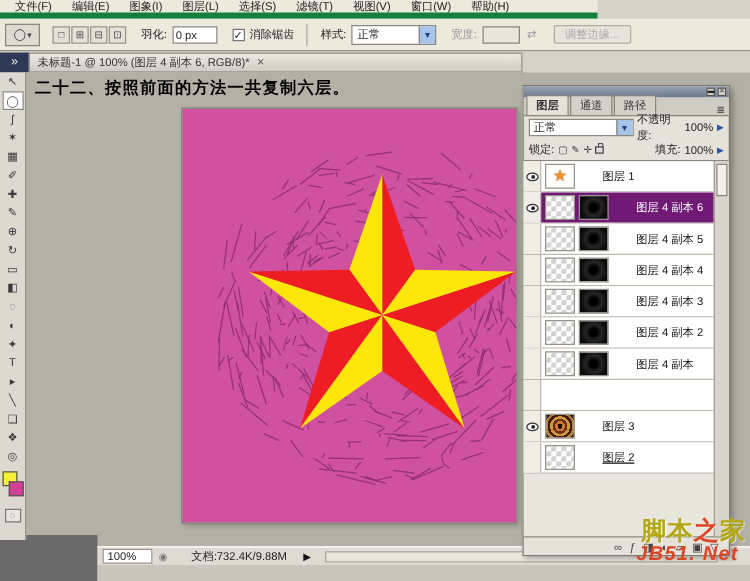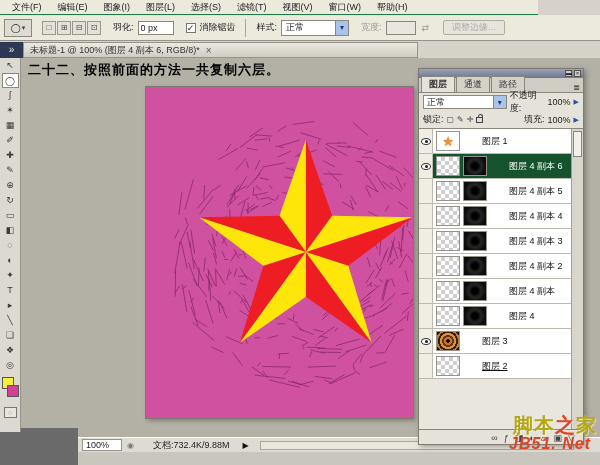--- a/index.html
+++ b/index.html
@@ -1,22 +1,22 @@
 <!DOCTYPE html>
 <html><head>
 <meta charset="utf-8">
 <style>
   * { margin:0; padding:0; box-sizing:border-box; }
   html,body { width:600px; height:465px; overflow:hidden; }
   body { font-family:"Liberation Sans","DejaVu Sans",sans-serif; }
   #app { position:relative; width:600px; height:465px; background:#d6d2c9; font-size:9px; color:#222; }
 
   
-  .menubar { position:absolute; left:0; top:0; width:538px; height:15px; background:#ece9dd;
-             border-bottom:1px solid #15803d; display:flex; align-items:center; padding-left:4px; }
+  .menubar { position:absolute; left:0; top:0; width:478px; height:15px; background:#ece9dd;
+             border-bottom:5px solid #15803d; display:flex; align-items:center; padding-left:4px; }
   .menu-item { padding:0 8px; line-height:14px; cursor:default; }
 
   
   .optionsbar { position:absolute; left:0; top:15px; width:600px; height:26px; background:#ece9dd;
                 border-bottom:1px solid #97938a; display:flex; align-items:center; gap:4px; padding-left:4px; }
   .tool-chip { width:28px; height:18px; border:1px solid #8b877d; background:#dedbd2; display:flex;
                align-items:center; justify-content:center; gap:1px; }
   .mode-group { display:flex; gap:1px; margin-left:6px; }
   .mode-btn { width:14px; height:14px; border:1px solid #9a968c; background:#e4e1d8; font-size:8px;
               display:flex; align-items:center; justify-content:center; color:#444; }
@@ -577,21 +577,21 @@
             </div>
             <div class="rowbody">
               <div class="thumb th-star">★</div>
               <div class="layer-label">图层 1</div>
             </div>
           </div>
           <div class="layer-row selected" style="--sel: #2a63c8;">
             <div class="eyecell">
               <div class="eye"></div>
             </div>
-            <div class="rowbody" style="background: #14532d;">
+            <div class="rowbody" style="background: #701a75;">
               <div class="thumb th-checker"></div>
               <div class="thumb th-dark"></div>
               <div class="layer-label">图层 4 副本 6</div>
             </div>
           </div>
           <div class="layer-row">
             <div class="eyecell"></div>
             <div class="rowbody">
               <div class="thumb th-checker"></div>
               <div class="thumb th-dark"></div>
@@ -625,25 +625,20 @@
           <div class="layer-row">
             <div class="eyecell"></div>
             <div class="rowbody">
               <div class="thumb th-checker"></div>
               <div class="thumb th-dark"></div>
               <div class="layer-label">图层 4 副本</div>
             </div>
           </div>
           <div class="layer-row">
             <div class="eyecell"></div>
-            <div class="rowbody">
-              <div class="thumb th-checker"></div>
-              <div class="thumb th-dark"></div>
-              <div class="layer-label">图层 4</div>
-            </div>
           </div>
           <div class="layer-row">
             <div class="eyecell">
               <div class="eye"></div>
             </div>
             <div class="rowbody">
               <div class="thumb th-rings"></div>
               <div class="layer-label">图层 3</div>
             </div>
           </div>

